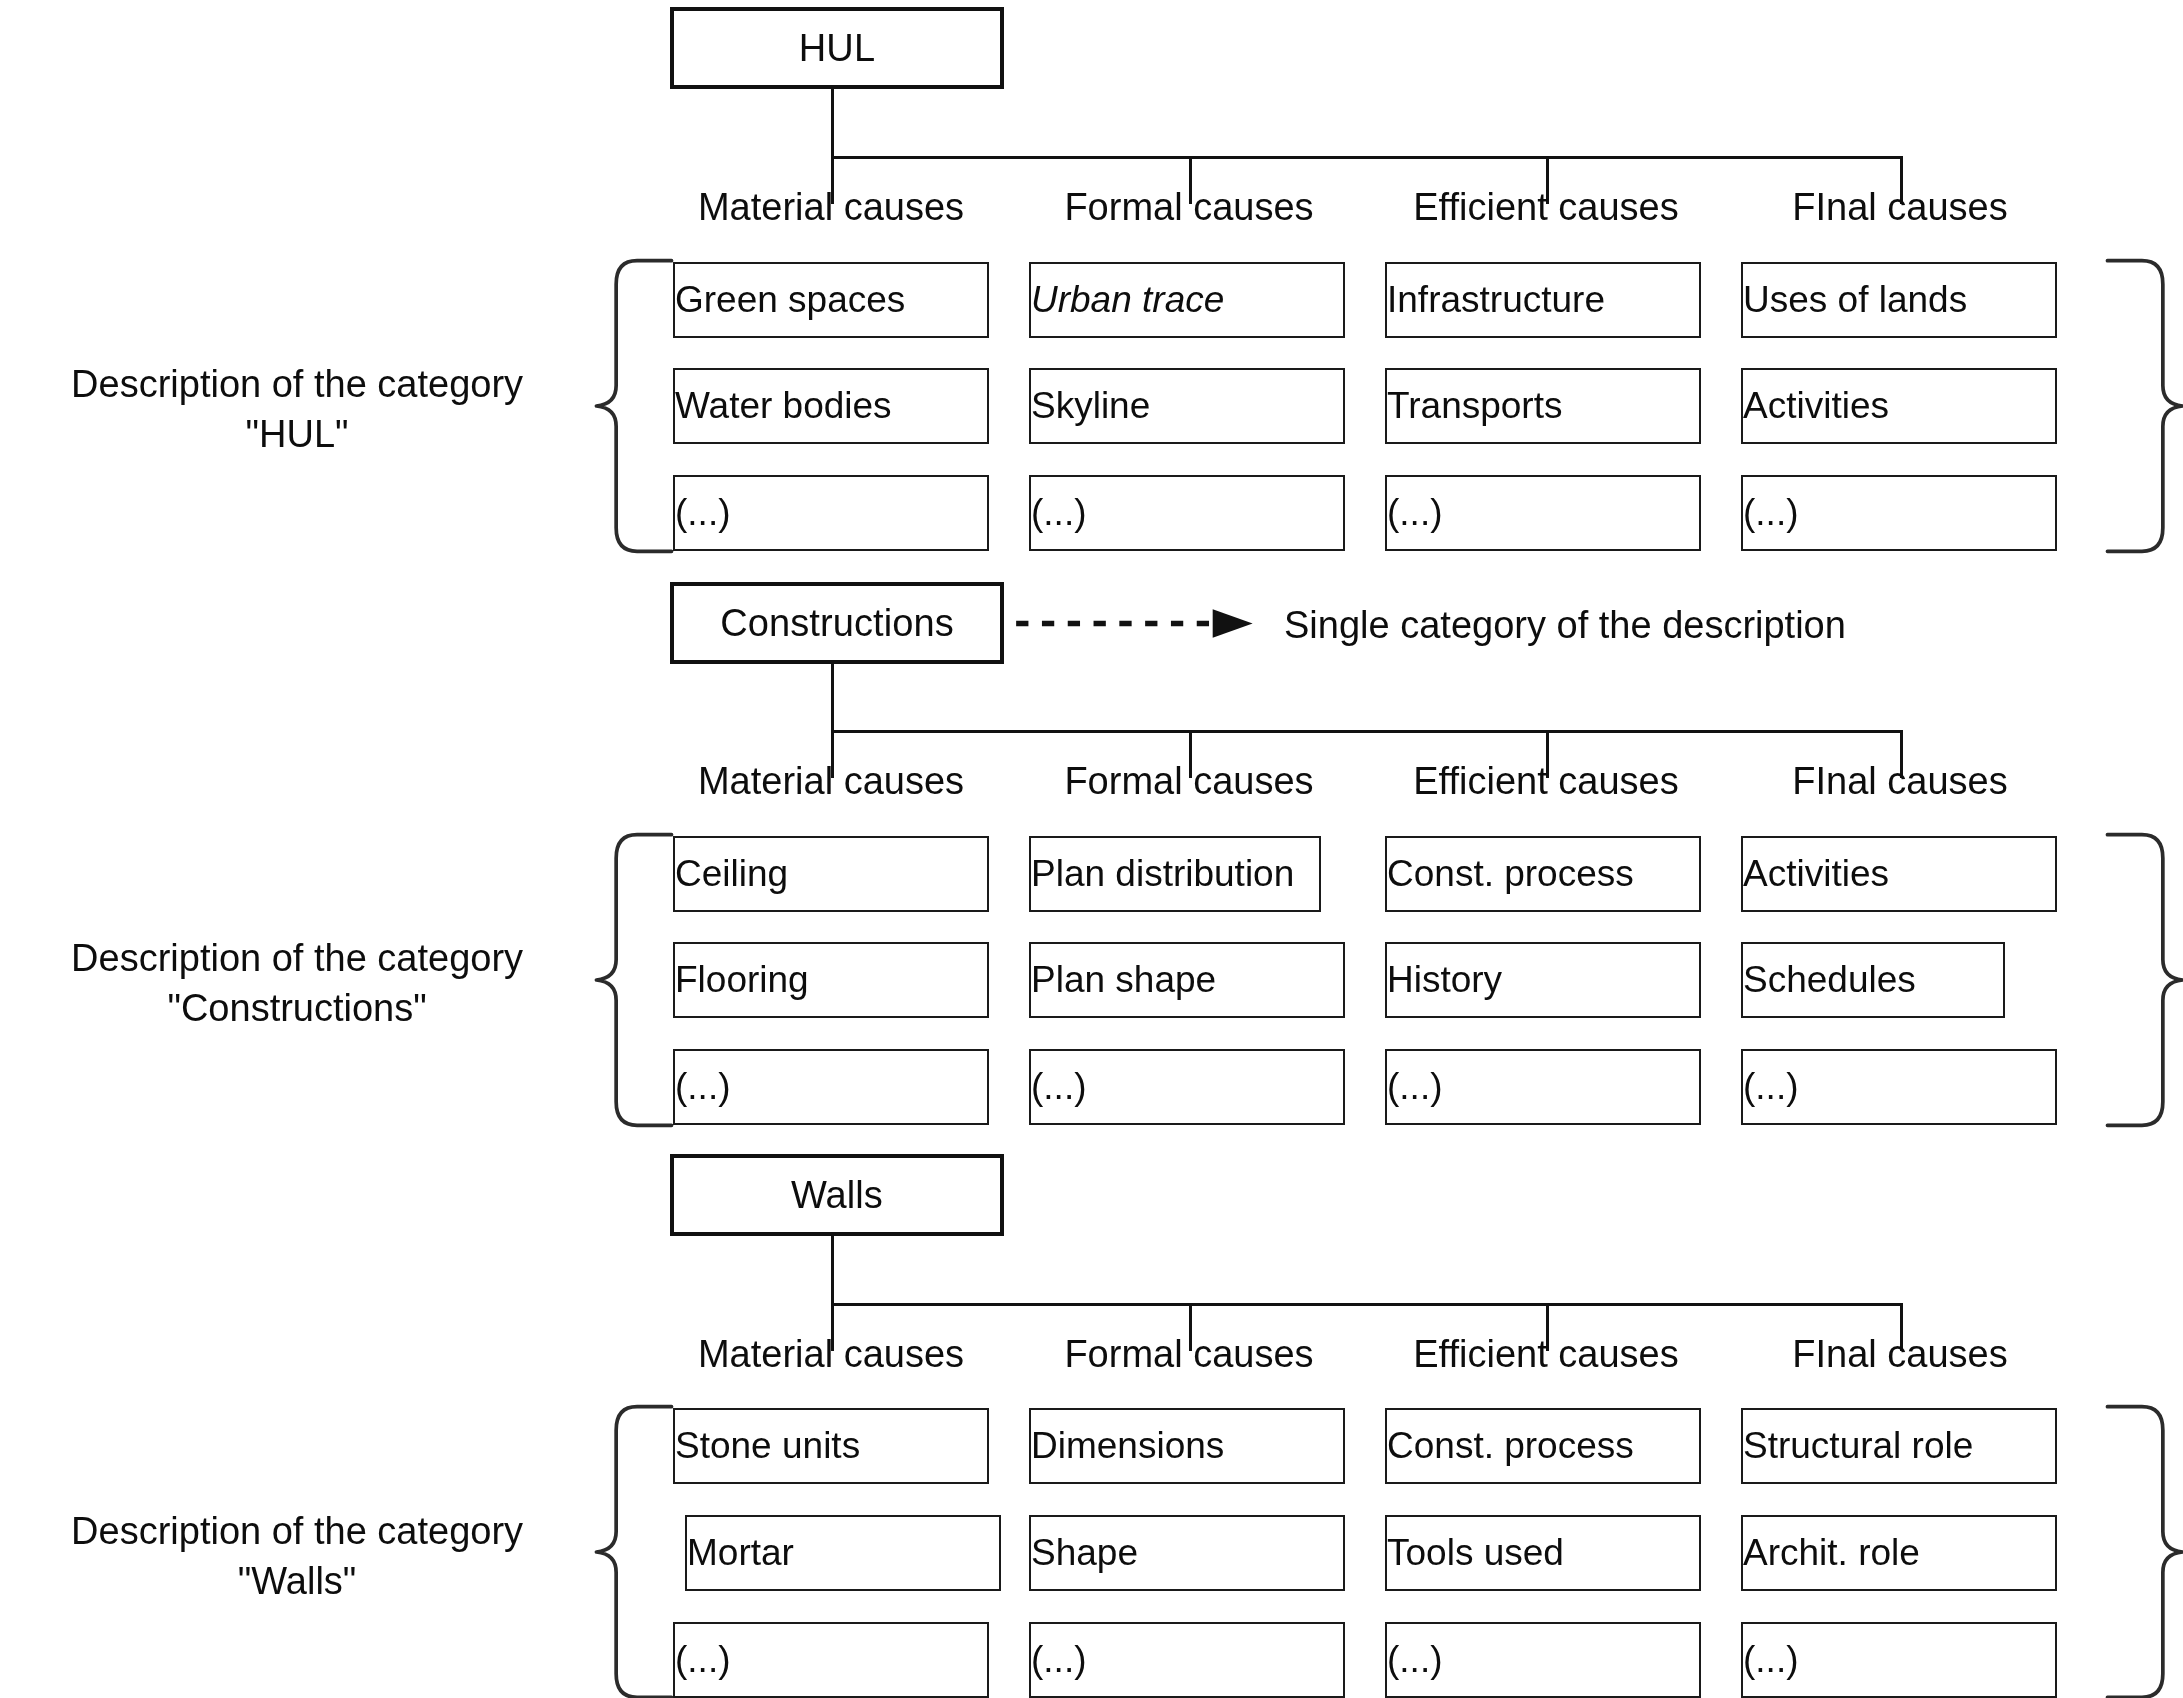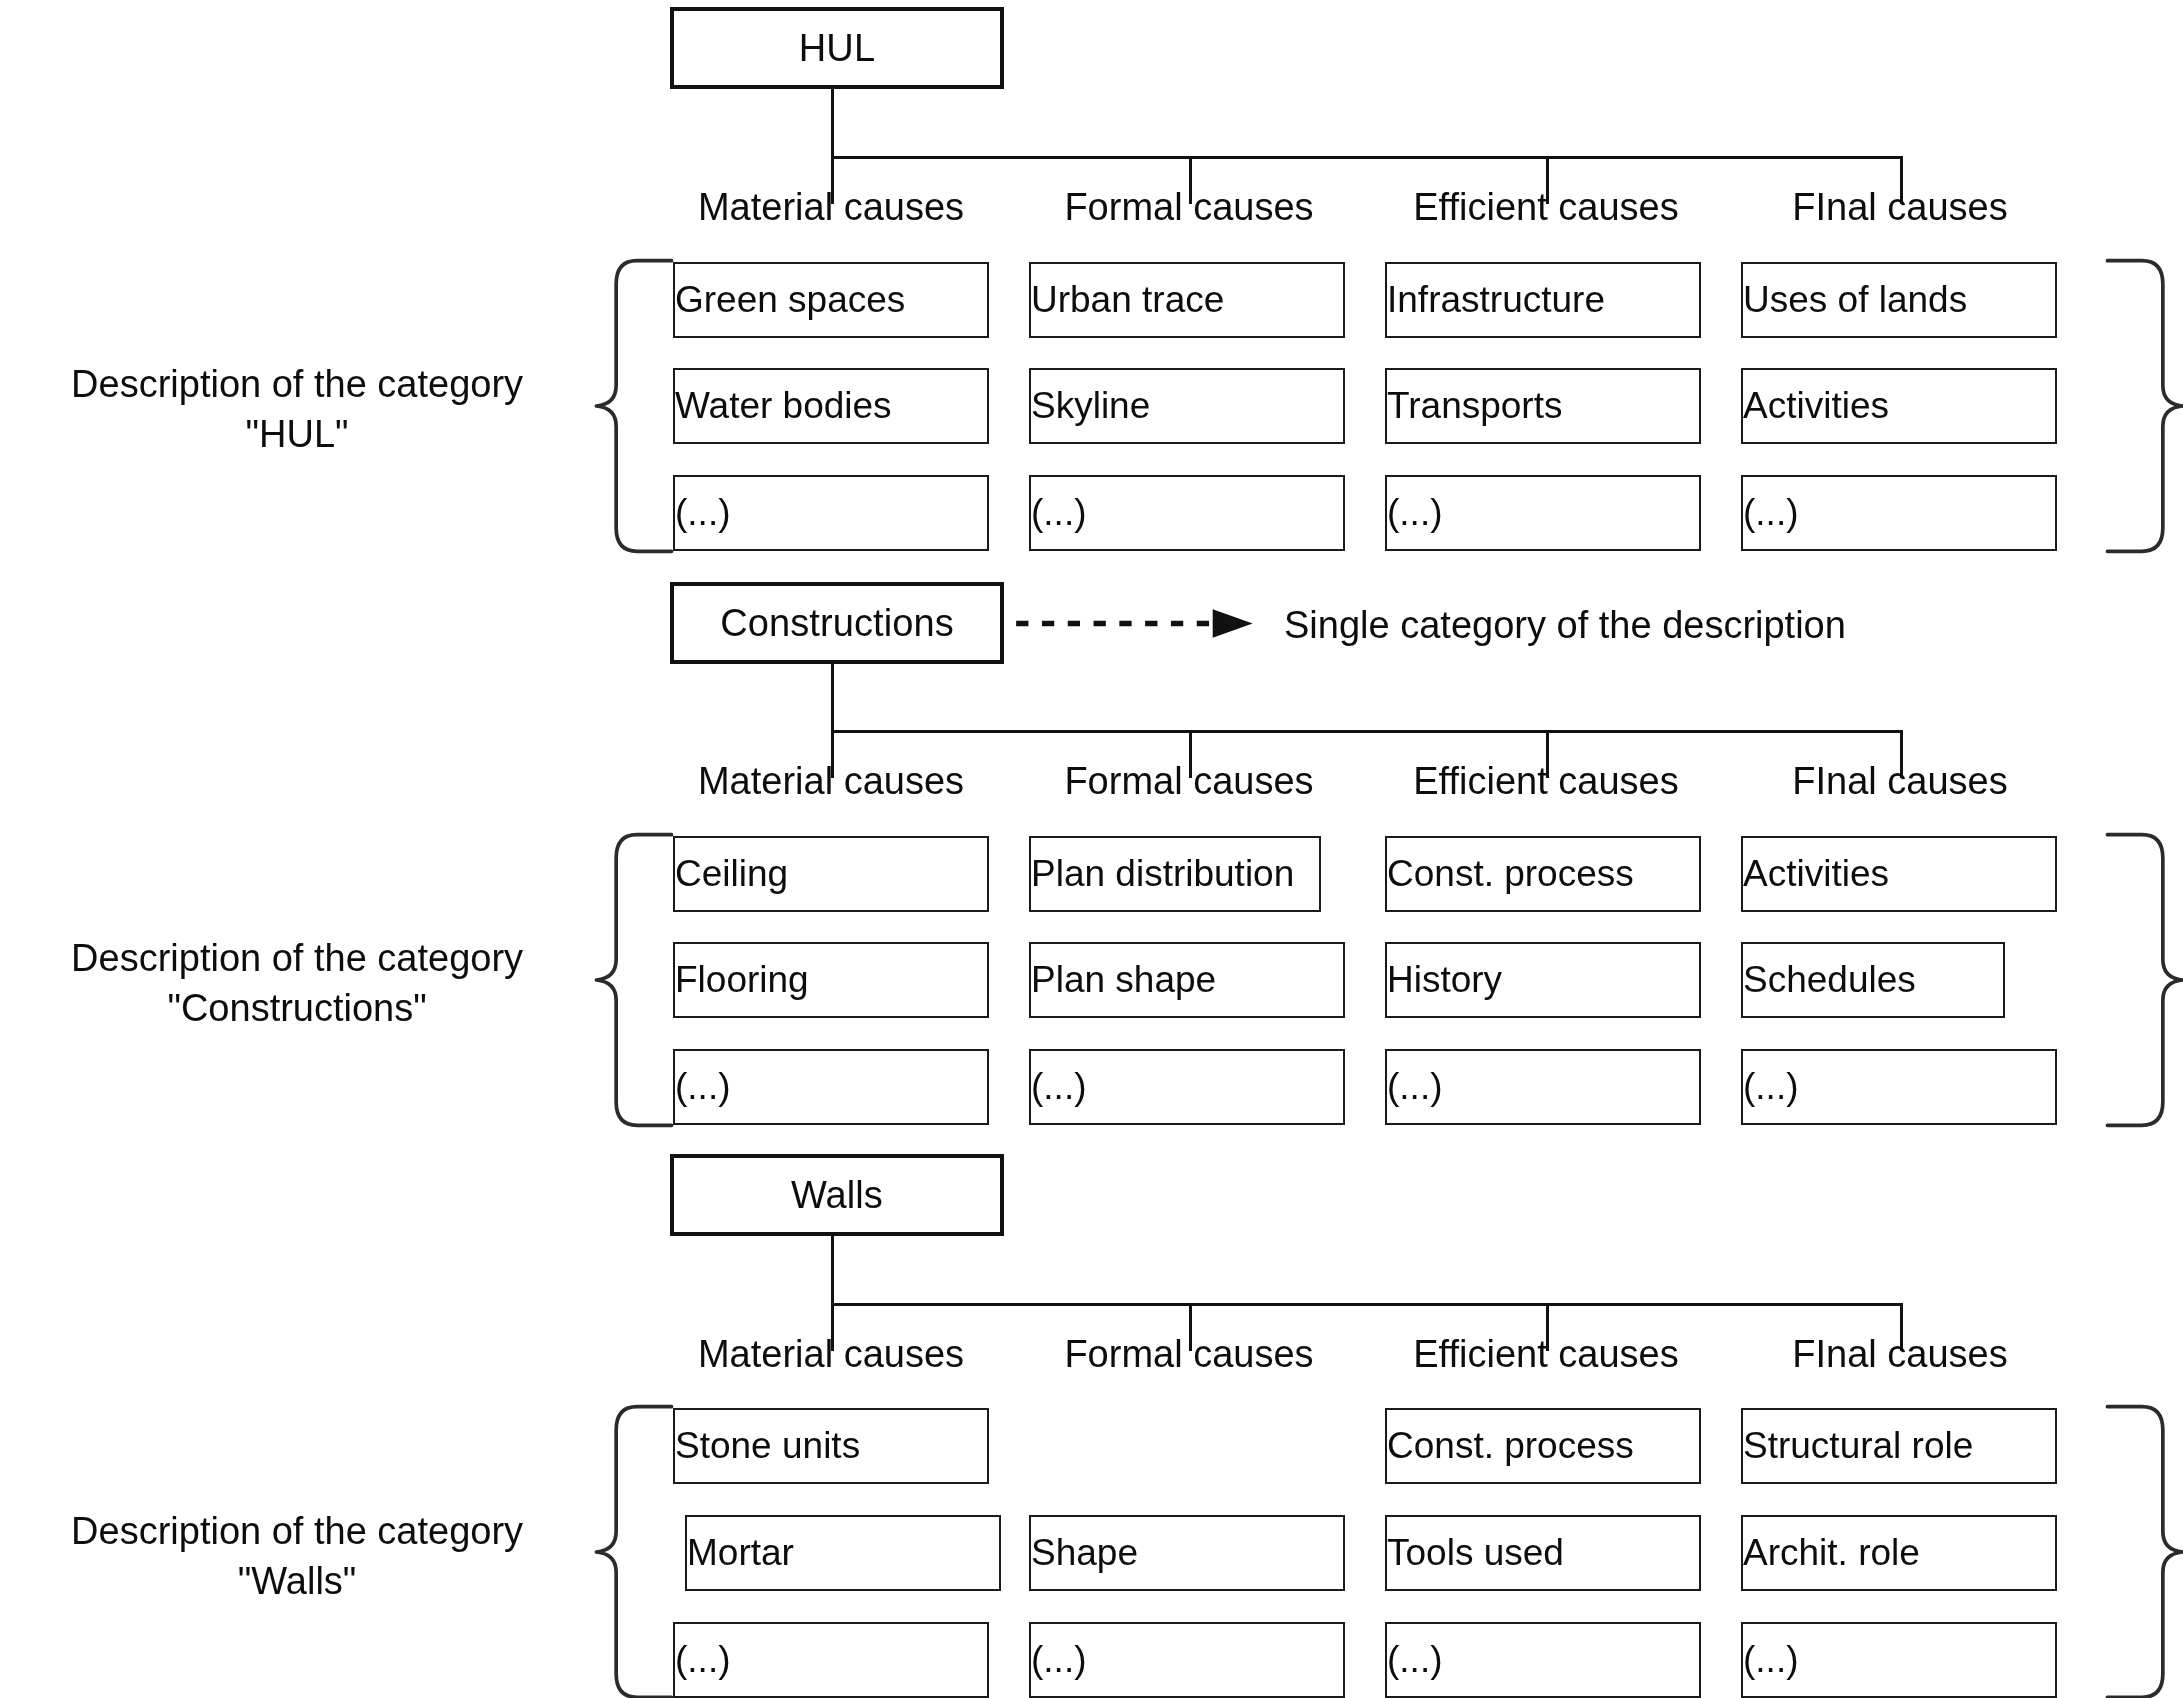--- a/index.html
+++ b/index.html
@@ -114,21 +114,21 @@
   <div class="v-line" style="left:1900px; top:156px; height:48px;"></div>
 
   <div class="col-header" style="left:670px; top:186px; width:322px;">Material causes</div>
   <div class="col-header" style="left:1028px; top:186px; width:322px;">Formal causes</div>
   <div class="col-header" style="left:1385px; top:186px; width:322px;">Efficient causes</div>
   <div class="col-header" style="left:1739px; top:186px; width:322px;">FInal causes</div>
 
   <div class="leaf-box" style="left:673px; top:262px; width:316px; height:76px;">
     <span>Green spaces</span>
     </div>
-  <div class="leaf-box" style="left:1029px; top:262px; width:316px; height:76px;">
+  <div class="leaf-box" style="left:1029px; top:262px; width:316px; height:76px;font-style:italic;">
     <span>Urban trace</span>
     </div>
   <div class="leaf-box" style="left:1385px; top:262px; width:316px; height:76px;">
     <span>Infrastructure</span>
     </div>
   <div class="leaf-box" style="left:1741px; top:262px; width:316px; height:76px;">
     <span>Uses of lands</span>
     </div>
 
   <div class="leaf-box" style="left:673px; top:368px; width:316px; height:76px;">
@@ -264,20 +264,23 @@
   <div class="v-line" style="left:1900px; top:1303px; height:48px;"></div>
 
   <div class="col-header" style="left:670px; top:1333px; width:322px;">Material causes</div>
   <div class="col-header" style="left:1028px; top:1333px; width:322px;">Formal causes</div>
   <div class="col-header" style="left:1385px; top:1333px; width:322px;">Efficient causes</div>
   <div class="col-header" style="left:1739px; top:1333px; width:322px;">FInal causes</div>
 
   <div class="leaf-box" style="left:673px; top:1408px; width:316px; height:76px;">
     <span>Stone units</span>
     </div>
+  <div class="leaf-box" style="left:1029px; top:1408px; width:316px; height:76px;">
+    <span>Dimensions</span>
+    </div>
   <div class="leaf-box" style="left:1385px; top:1408px; width:316px; height:76px;">
     <span>Const. process</span>
     </div>
   <div class="leaf-box" style="left:1741px; top:1408px; width:316px; height:76px;">
     <span>Structural role</span>
     </div>
 
   <div class="leaf-box" style="left:673px; top:1515px; width:316px; height:76px;margin-left:12px;">
     <span>Mortar</span>
     </div>

